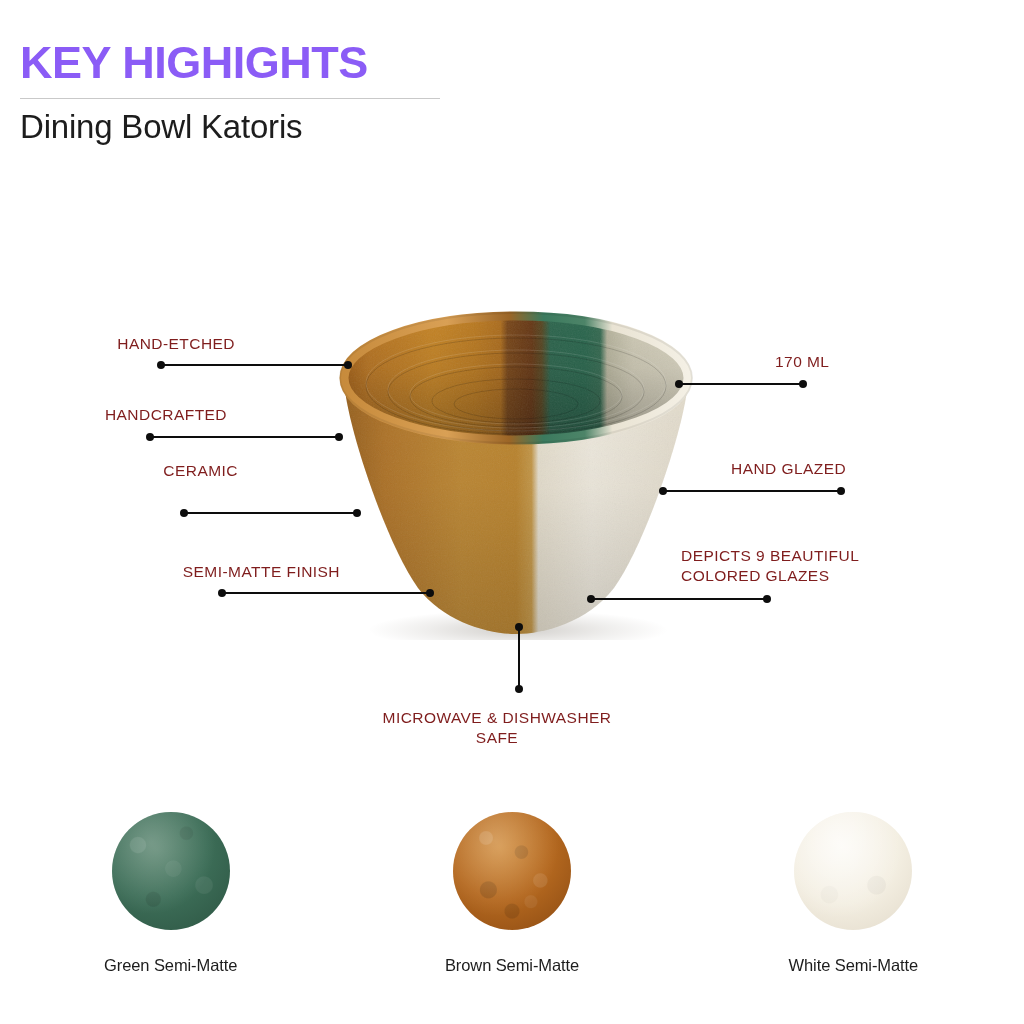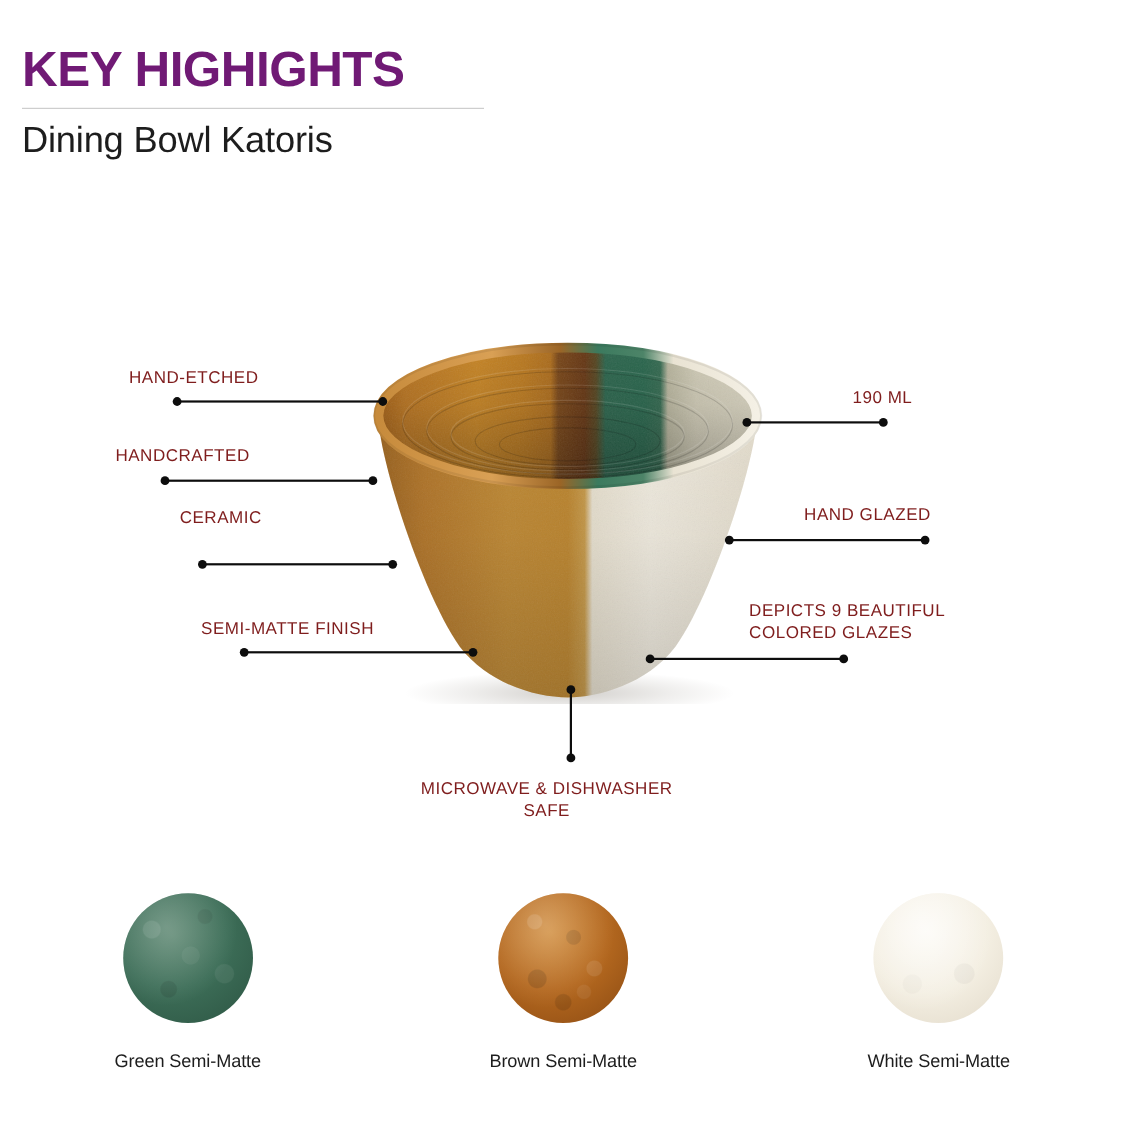--- a/index.html
+++ b/index.html
@@ -27,21 +27,21 @@
     position: absolute;
     left: 20px;
     top: 40px;
     width: 430px;
   }
   .title {
     font-size: 45px;
     font-weight: 700;
     letter-spacing: -0.5px;
     line-height: 1.0;
-    color: #701a75;
+    color: #8b5cf6;
     margin: 0;
     white-space: nowrap;
   }
   .title-rule {
     height: 1px;
     background: #c9c9c9;
     margin: 13px 0 9px 0;
     width: 420px;
   }
   .subtitle {
@@ -281,21 +281,21 @@
   <div class="callout right-align" style="left:60px; top:461px; width:178px;">CERAMIC</div>
   <div class="leader" style="left:184px; top:512px; width:173px;"></div>
   <div class="dot" style="left:180px; top:509px;"></div>
   <div class="dot" style="left:353px; top:509px;"></div>
 
   <div class="callout right-align" style="left:60px; top:562px; width:280px;">SEMI-MATTE FINISH</div>
   <div class="leader" style="left:222px; top:592px; width:208px;"></div>
   <div class="dot" style="left:218px; top:589px;"></div>
   <div class="dot" style="left:426px; top:589px;"></div>
 
-  <div class="callout left-align" style="left:775px; top:352px; width:200px;">190 ML</div>
+  <div class="callout left-align" style="left:775px; top:352px; width:200px;">170 ML</div>
   <div class="leader" style="left:679px; top:383px; width:124px;"></div>
   <div class="dot" style="left:675px; top:380px;"></div>
   <div class="dot" style="left:799px; top:380px;"></div>
 
   <div class="callout left-align" style="left:731px; top:459px; width:240px;">HAND GLAZED</div>
   <div class="leader" style="left:663px; top:490px; width:178px;"></div>
   <div class="dot" style="left:659px; top:487px;"></div>
   <div class="dot" style="left:837px; top:487px;"></div>
 
   <div class="callout left-align" style="left:681px; top:546px; width:300px;">DEPICTS 9 BEAUTIFUL

